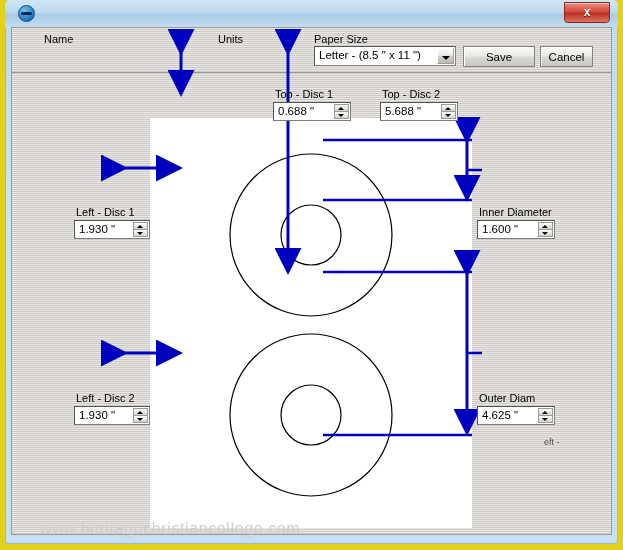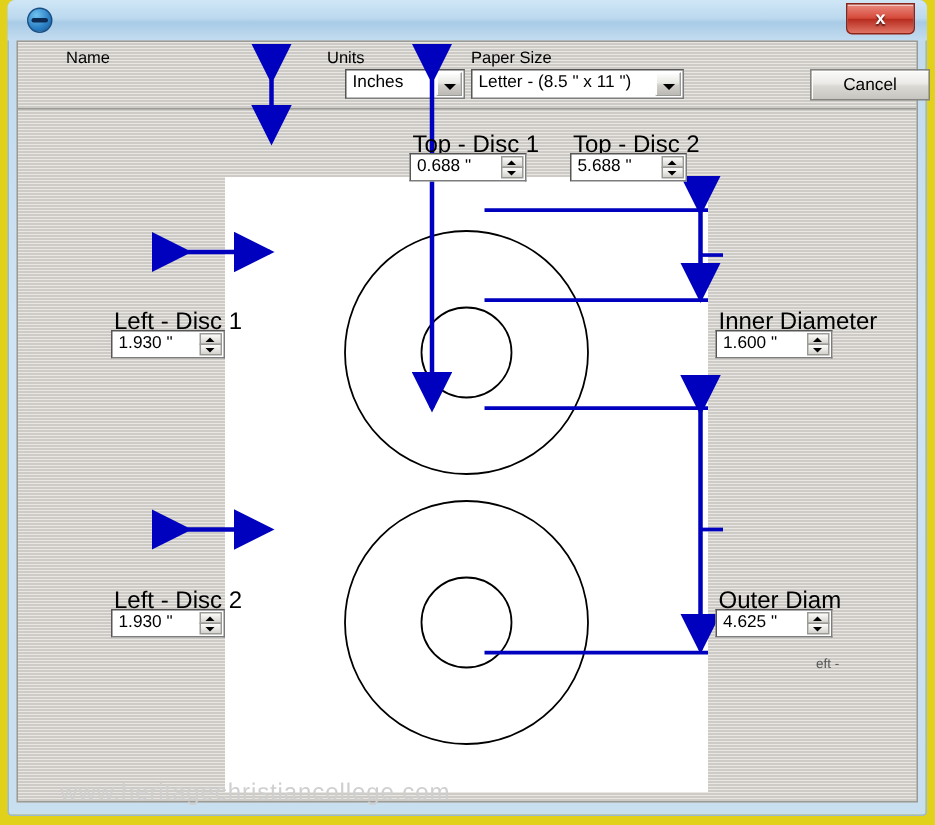--- a/index.html
+++ b/index.html
@@ -184,21 +184,21 @@
     color: #cfcfcf;
     letter-spacing: 0.6px;
     white-space: nowrap;
   }
 
   
   .spin-group { position: absolute; }
   .spin-label {
     position: absolute;
     left: 2px; top: 0px;
-    font-size: 16px;
+    font-size: 11px;
     color: #000;
     white-space: nowrap;
   }
   .spin-box {
     position: absolute;
     left: 0; top: 14px;
     background: #ffffff;
     border: 1px solid #7d7d7d;
     border-top-color: #565656;
     border-left-color: #565656;
@@ -269,32 +269,29 @@
     <div id="close-button">x</div>
   </div>
 
   <div id="client">
 
     <div id="toolbar">
 
       <div class="field-label" style="left:10px; top:5px;padding-left:22px;">Name</div>
 
       <div class="field-label" style="left:206px; top:5px;">Units</div>
-      <div class="combo" style="left:218px; top:18px; width:80px; height:20px;">
-        <span class="combo-value">Inches</span>
-        <span class="combo-arrow"></span>
-      </div>
 
       <div class="field-label" style="left:302px; top:5px;">Paper Size</div>
       <div class="combo" style="left:302px; top:18px; width:142px; height:20px;">
         <span class="combo-value">Letter - (8.5 " x 11 ")</span>
         <span class="combo-arrow"></span>
       </div>
 
-      <div class="push-button" style="left:528px; top:18px; width:80px; height:21px;">Cancel</div>
+      <div class="push-button" style="left:451px; top:18px; width:72px; height:21px;">Save</div>
+      <div class="push-button" style="left:528px; top:18px; width:53px; height:21px;">Cancel</div>
     </div>
 
     <div id="paper">
       <svg width="322" height="410" viewBox="0 0 322 410">
 
         <circle cx="161" cy="117" r="81" fill="none" stroke="#000" stroke-width="1.2"></circle>
         <circle cx="161" cy="117" r="30" fill="none" stroke="#000" stroke-width="1.2"></circle>
 
         <circle cx="161" cy="297" r="81" fill="none" stroke="#000" stroke-width="1.2"></circle>
         <circle cx="161" cy="297" r="30" fill="none" stroke="#000" stroke-width="1.2"></circle>

